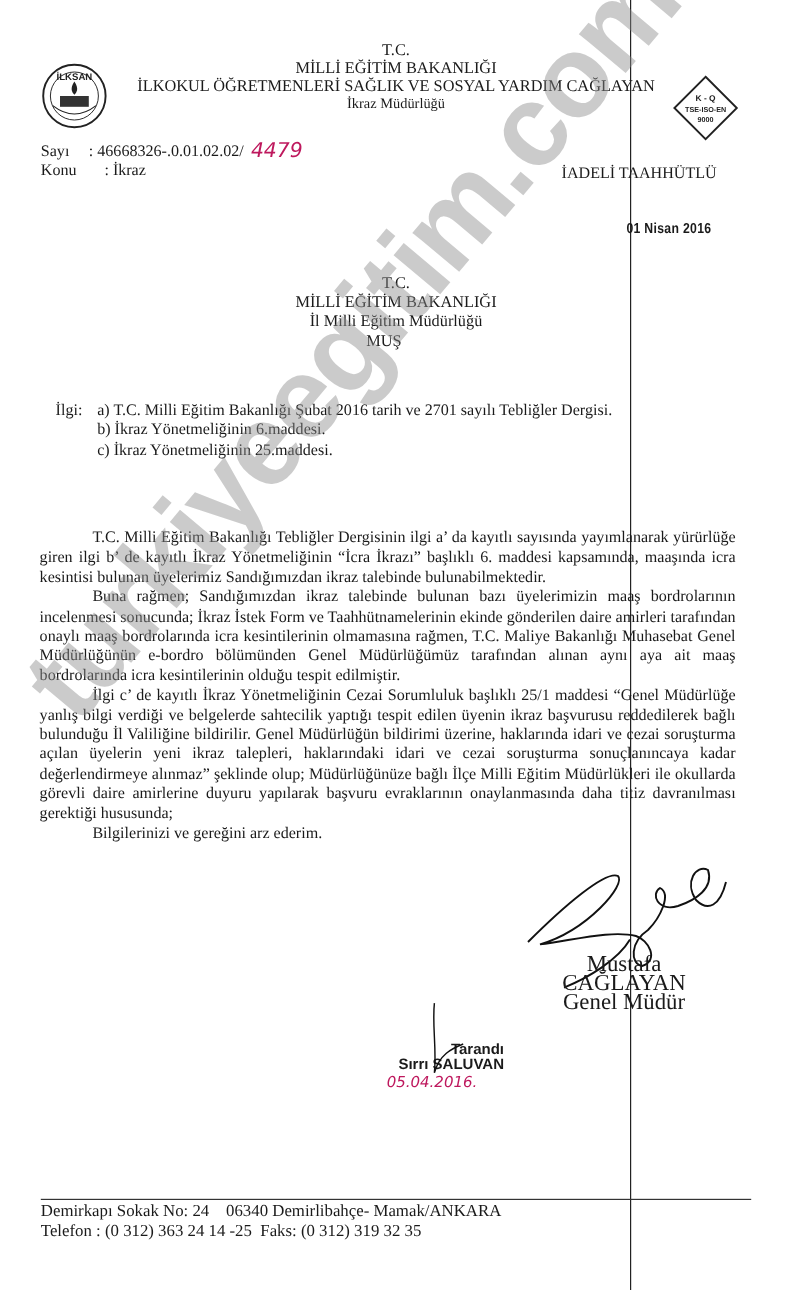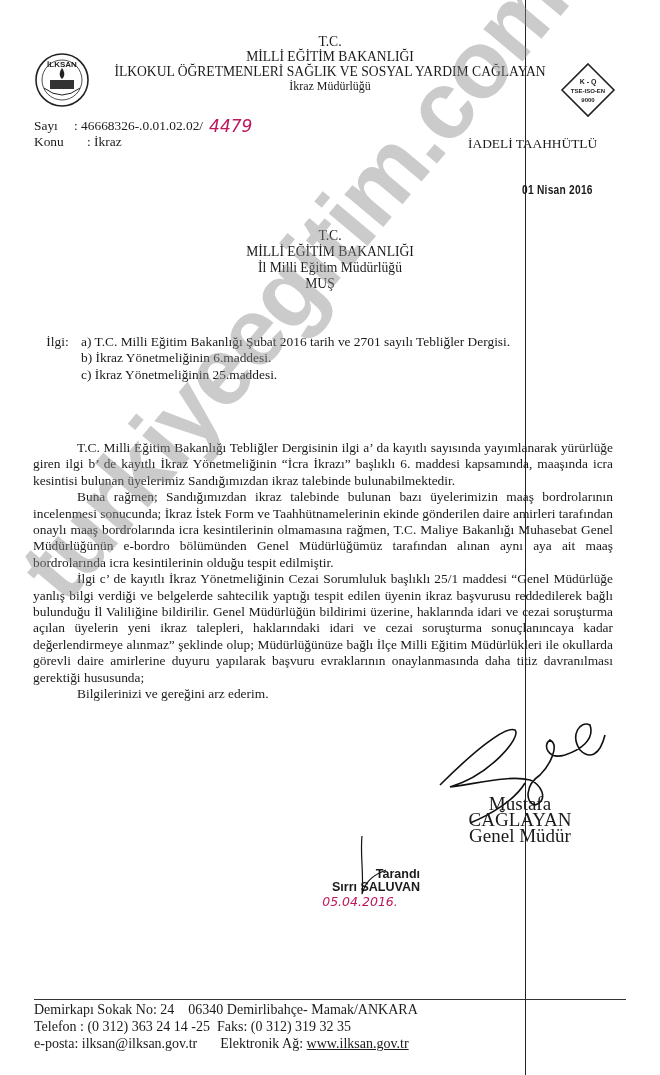--- a/index.html
+++ b/index.html
@@ -144,21 +144,15 @@
   </svg>
   <div class="stamp-taranda" style="margin-top:16px;">Tarandı</div>
   <div class="stamp-taranda">Sırrı SALUVAN</div>
   <div class="handwrite center">05.04.2016.</div>
 </div>
 
 <div class="abs hline"></div>
 <div class="abs footer" style="top:1001px;">
   <div style="white-space:pre;">Demirkapı Sokak No: 24    06340 Demirlibahçe- Mamak/ANKARA</div>
   <div style="white-space:pre;">Telefon : (0 312) 363 24 14 -25  Faks: (0 312) 319 32 35</div>
-  <div>
-    <span>e-posta: ilksan@ilksan.gov.tr</span>
-    <span style="display:inline-block;width:16px;"></span>
-    <span>Elektronik Ağ:</span>
-    <a>www.ilksan.gov.tr</a>
-  </div>
 </div>
 
 <div class="abs watermark">turkiyeegitim.com</div>
 
 </body></html>

